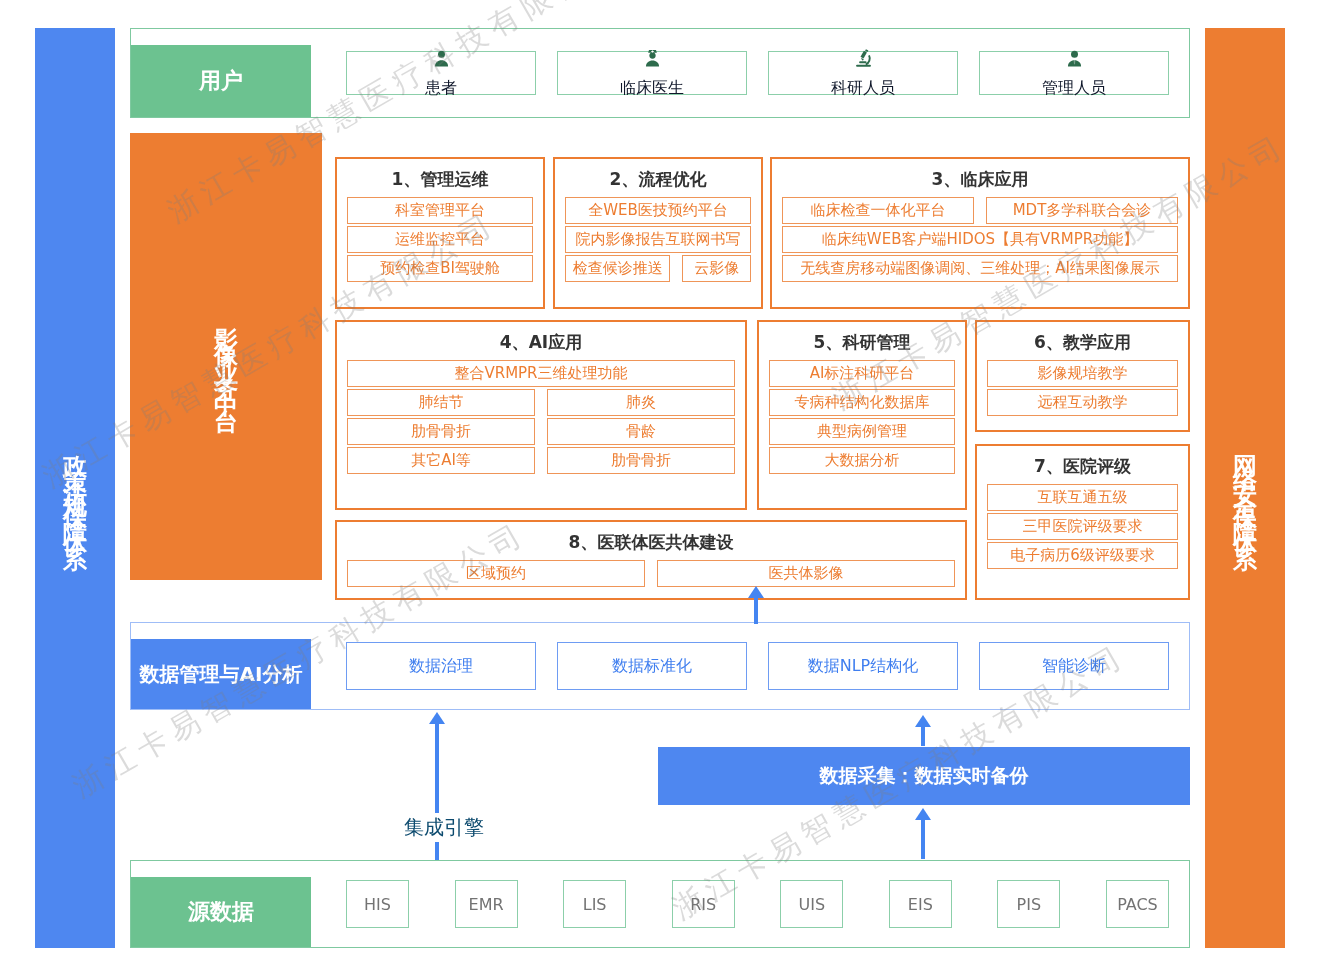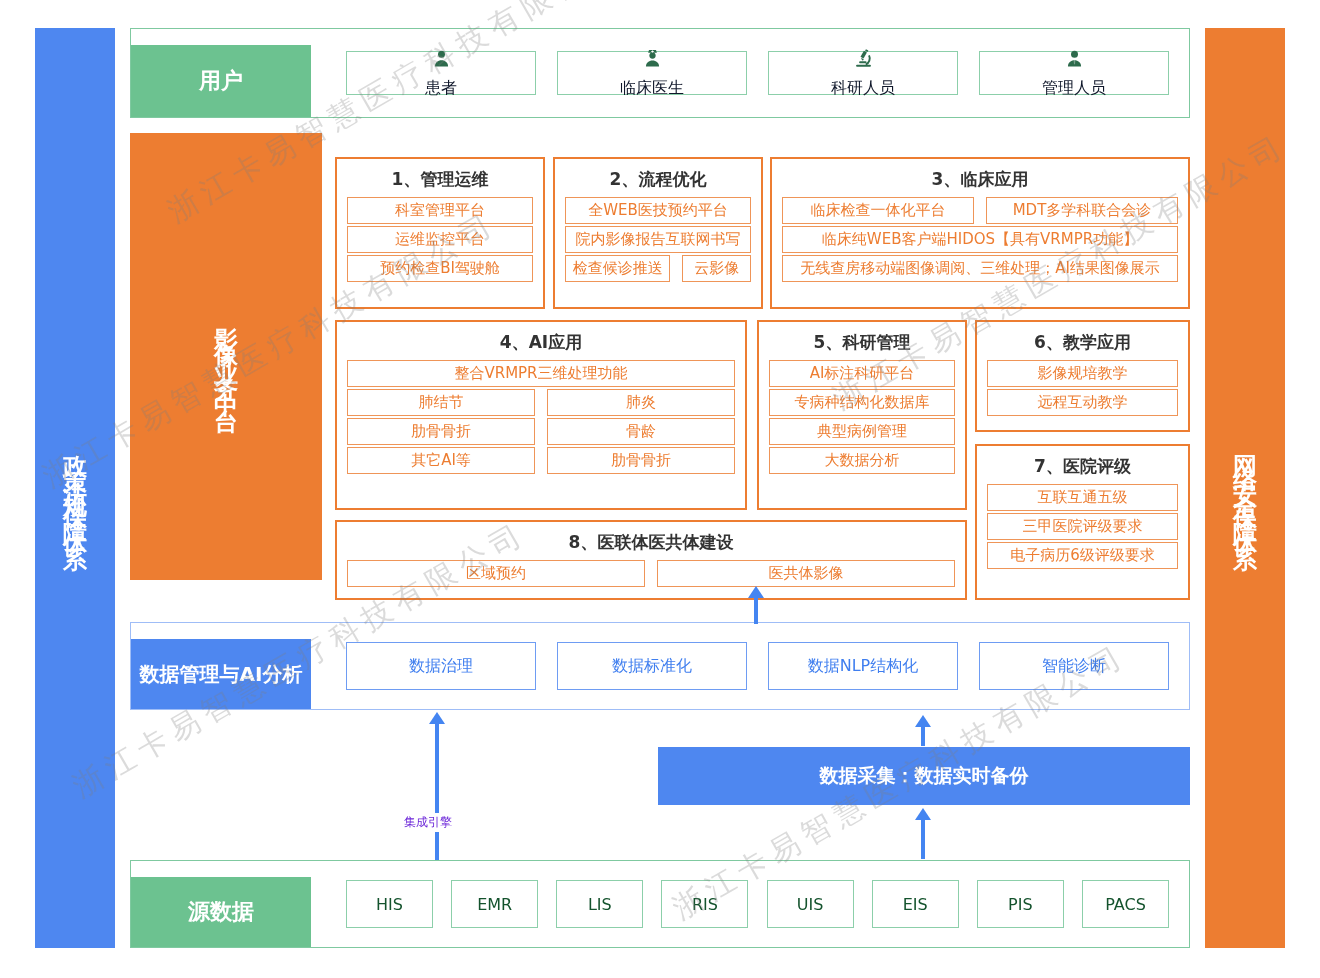--- a/index.html
+++ b/index.html
@@ -38,28 +38,28 @@
   .data-row { top:622px; height:88px; border:1.5px solid #9fbdf7; }
   .data-row .row-label { background:#4e87f0; font-size:20px; }
   .d-item { width:190px; height:48px; border:1.5px solid #6e9cf3; color:#3f7eef; font-size:16px; display:flex; align-items:center; justify-content:center; background:#fff; }
 
   
   .collect-box { position:absolute; left:658px; top:747px; width:532px; height:58px; background:#4e87f0; color:#fff; font-size:19px; font-weight:700; display:flex; align-items:center; justify-content:center; }
 
   
   .source-row { top:860px; height:88px; border:1.5px solid #7fc9a0; }
   .source-row .row-label { background:#6cc290; font-size:22px; }
-  .s-item { width:87px; height:48px; border:1.5px solid #8ccfaa; color:#14532d; font-size:16px; display:flex; align-items:center; justify-content:center; background:#fff; }
+  .s-item { width:63px; height:48px; border:1.5px solid #8ccfaa; color:#737373; font-size:16px; display:flex; align-items:center; justify-content:center; background:#fff; }
 
   
   .arrow { position:absolute; width:4px; background:#4485f1; }
   .arrow::before { content:""; position:absolute; top:-11px; left:-6.5px; width:0; height:0;
     border-left:8.5px solid transparent; border-right:8.5px solid transparent; border-bottom:12px solid #4485f1; }
 
-  .engine-label { position:absolute; left:399px; top:813px; background:#fff; padding:1px 5px; color:#6d28d9; font-size:12px; z-index:5; }
+  .engine-label { position:absolute; left:399px; top:813px; background:#fff; padding:1px 5px; color:#0c4a6e; font-size:20px; z-index:5; }
 
   
   .wm { position:absolute; white-space:nowrap; font-size:30px; letter-spacing:7px; color:rgba(125,125,125,0.28);
         transform:translate(-50%,-50%) rotate(-30deg); pointer-events:none; z-index:40; }
   .wm.a { left:395px;  top:85px; }
   .wm.b { left:1060px; top:272px; }
   .wm.c { left:270px;  top:350px; }
   .wm.d { left:300px;  top:660px; }
   .wm.e { left:900px;  top:782px; }
 </style>

